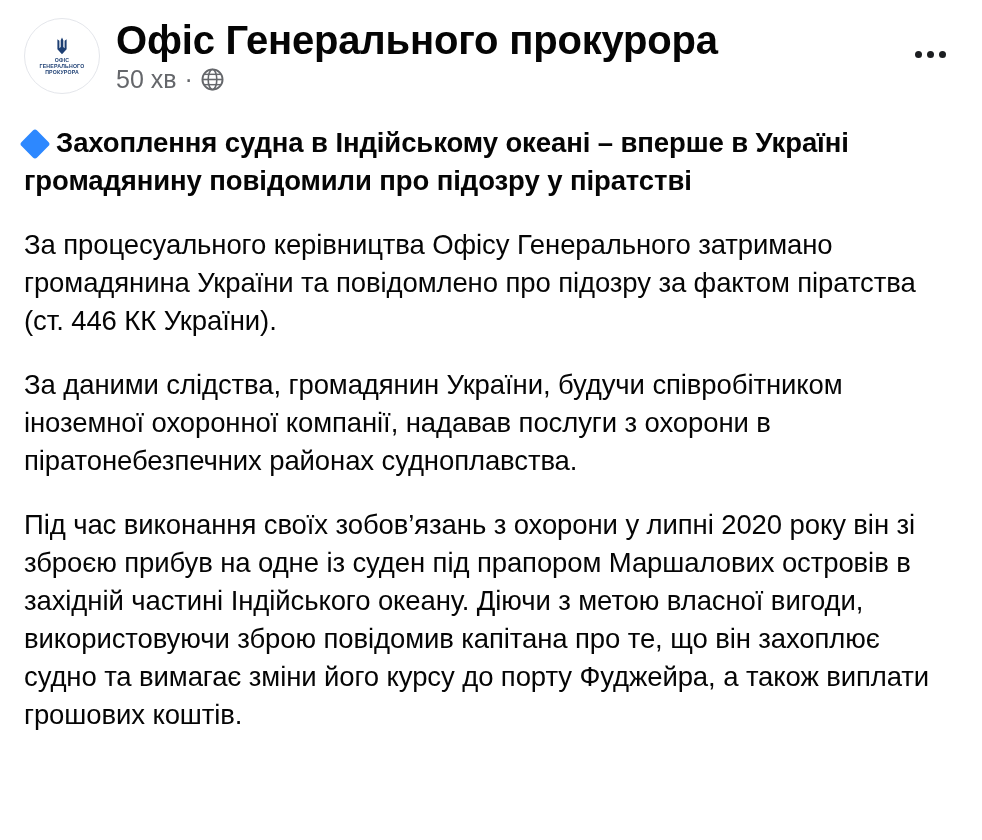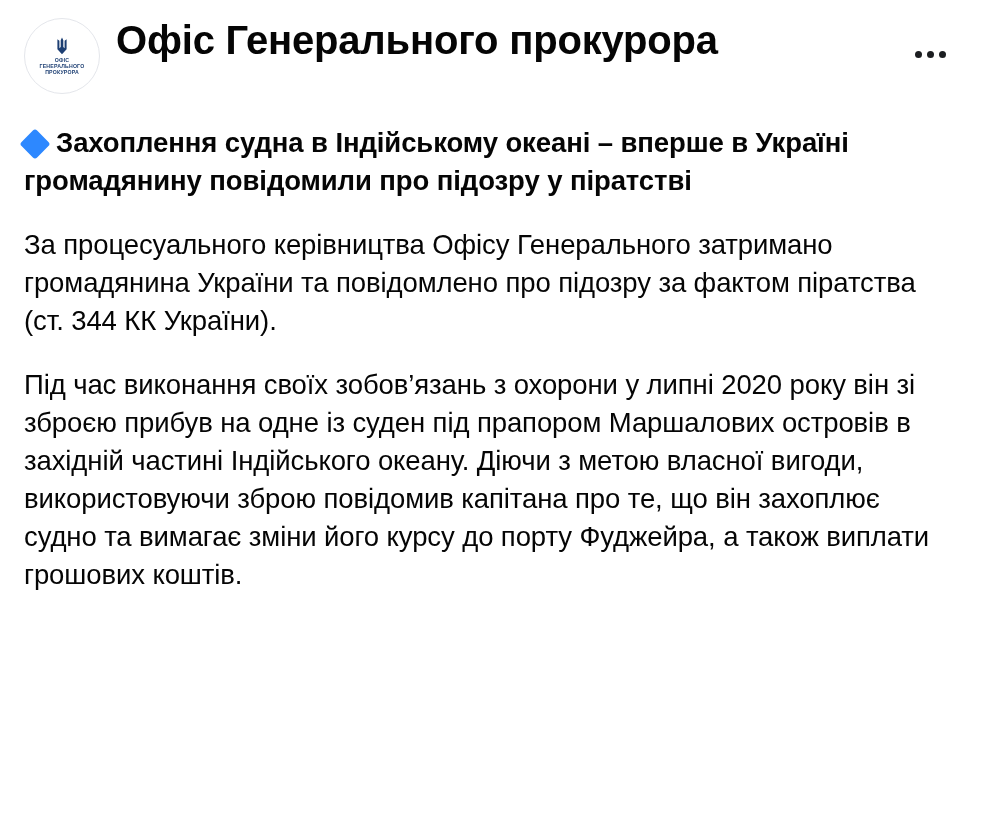--- a/index.html
+++ b/index.html
@@ -146,30 +146,44 @@
           <path d="M7 0.5 L8.3 3.2 L8.3 10 L9.6 11.3 L9.6 3.8 L11.6 2.2 L11.6 12.2 L7 17.2 L2.4 12.2 L2.4 2.2 L4.4 3.8 L4.4 11.3 L5.7 10 L5.7 3.2 Z" fill="#1d3f73"></path>
         </svg>
       </div>
       <div class="a-line">ОФІС</div>
       <div class="a-line">ГЕНЕРАЛЬНОГО</div>
       <div class="a-line">ПРОКУРОРА</div>
     </div>
 
     <div class="header-text">
       <div class="page-name">Офіс Генерального прокурора</div>
+      <div class="meta-row">
+        <span>50 хв</span>
+        <span class="meta-sep">·</span>
+        <span class="globe-icon">
+          <svg viewBox="0 0 16 16" width="23" height="23" xmlns="http://www.w3.org/2000/svg">
+            <circle cx="8" cy="8" r="7" fill="none" stroke="#65676b" stroke-width="1.3"></circle>
+            <ellipse cx="8" cy="8" rx="3" ry="7" fill="none" stroke="#65676b" stroke-width="1.1"></ellipse>
+            <line x1="1" y1="8" x2="15" y2="8" stroke="#65676b" stroke-width="1.1"></line>
+            <line x1="2" y1="4.4" x2="14" y2="4.4" stroke="#65676b" stroke-width="1"></line>
+            <line x1="2" y1="11.6" x2="14" y2="11.6" stroke="#65676b" stroke-width="1"></line>
+          </svg>
+        </span>
+      </div>
     </div>
 
     <div class="more-btn">
       <span></span>
       <span></span>
       <span></span>
     </div>
   </div>
 
   <div class="post-body">
     <p class="para lead">
       <span class="diamond"></span><span>Захоплення судна в Індійському океані – вперше в Україні громадянину повідомили про підозру у піратстві</span>
     </p>
-    <p class="para">За процесуального керівництва Офісу Генерального затримано громадянина України та повідомлено про підозру за фактом піратства (ст. 344 КК України).</p>
+    <p class="para">За процесуального керівництва Офісу Генерального затримано громадянина України та повідомлено про підозру за фактом піратства (ст. 446 КК України).</p>
+    <p class="para">За даними слідства, громадянин України, будучи співробітником іноземної охоронної компанії, надавав послуги з охорони в піратонебезпечних районах судноплавства.</p>
     <p class="para last">Під час виконання своїх зобов’язань з охорони у липні 2020 року він зі зброєю  прибув на одне із суден під прапором Маршалових островів в західній частині Індійського океану. Діючи з метою власної вигоди, використовуючи зброю повідомив капітана про те, що він захоплює судно та вимагає зміни його курсу до порту Фуджейра, а також виплати грошових коштів.</p>
   </div>
 
 </div>
 
 </body></html>

